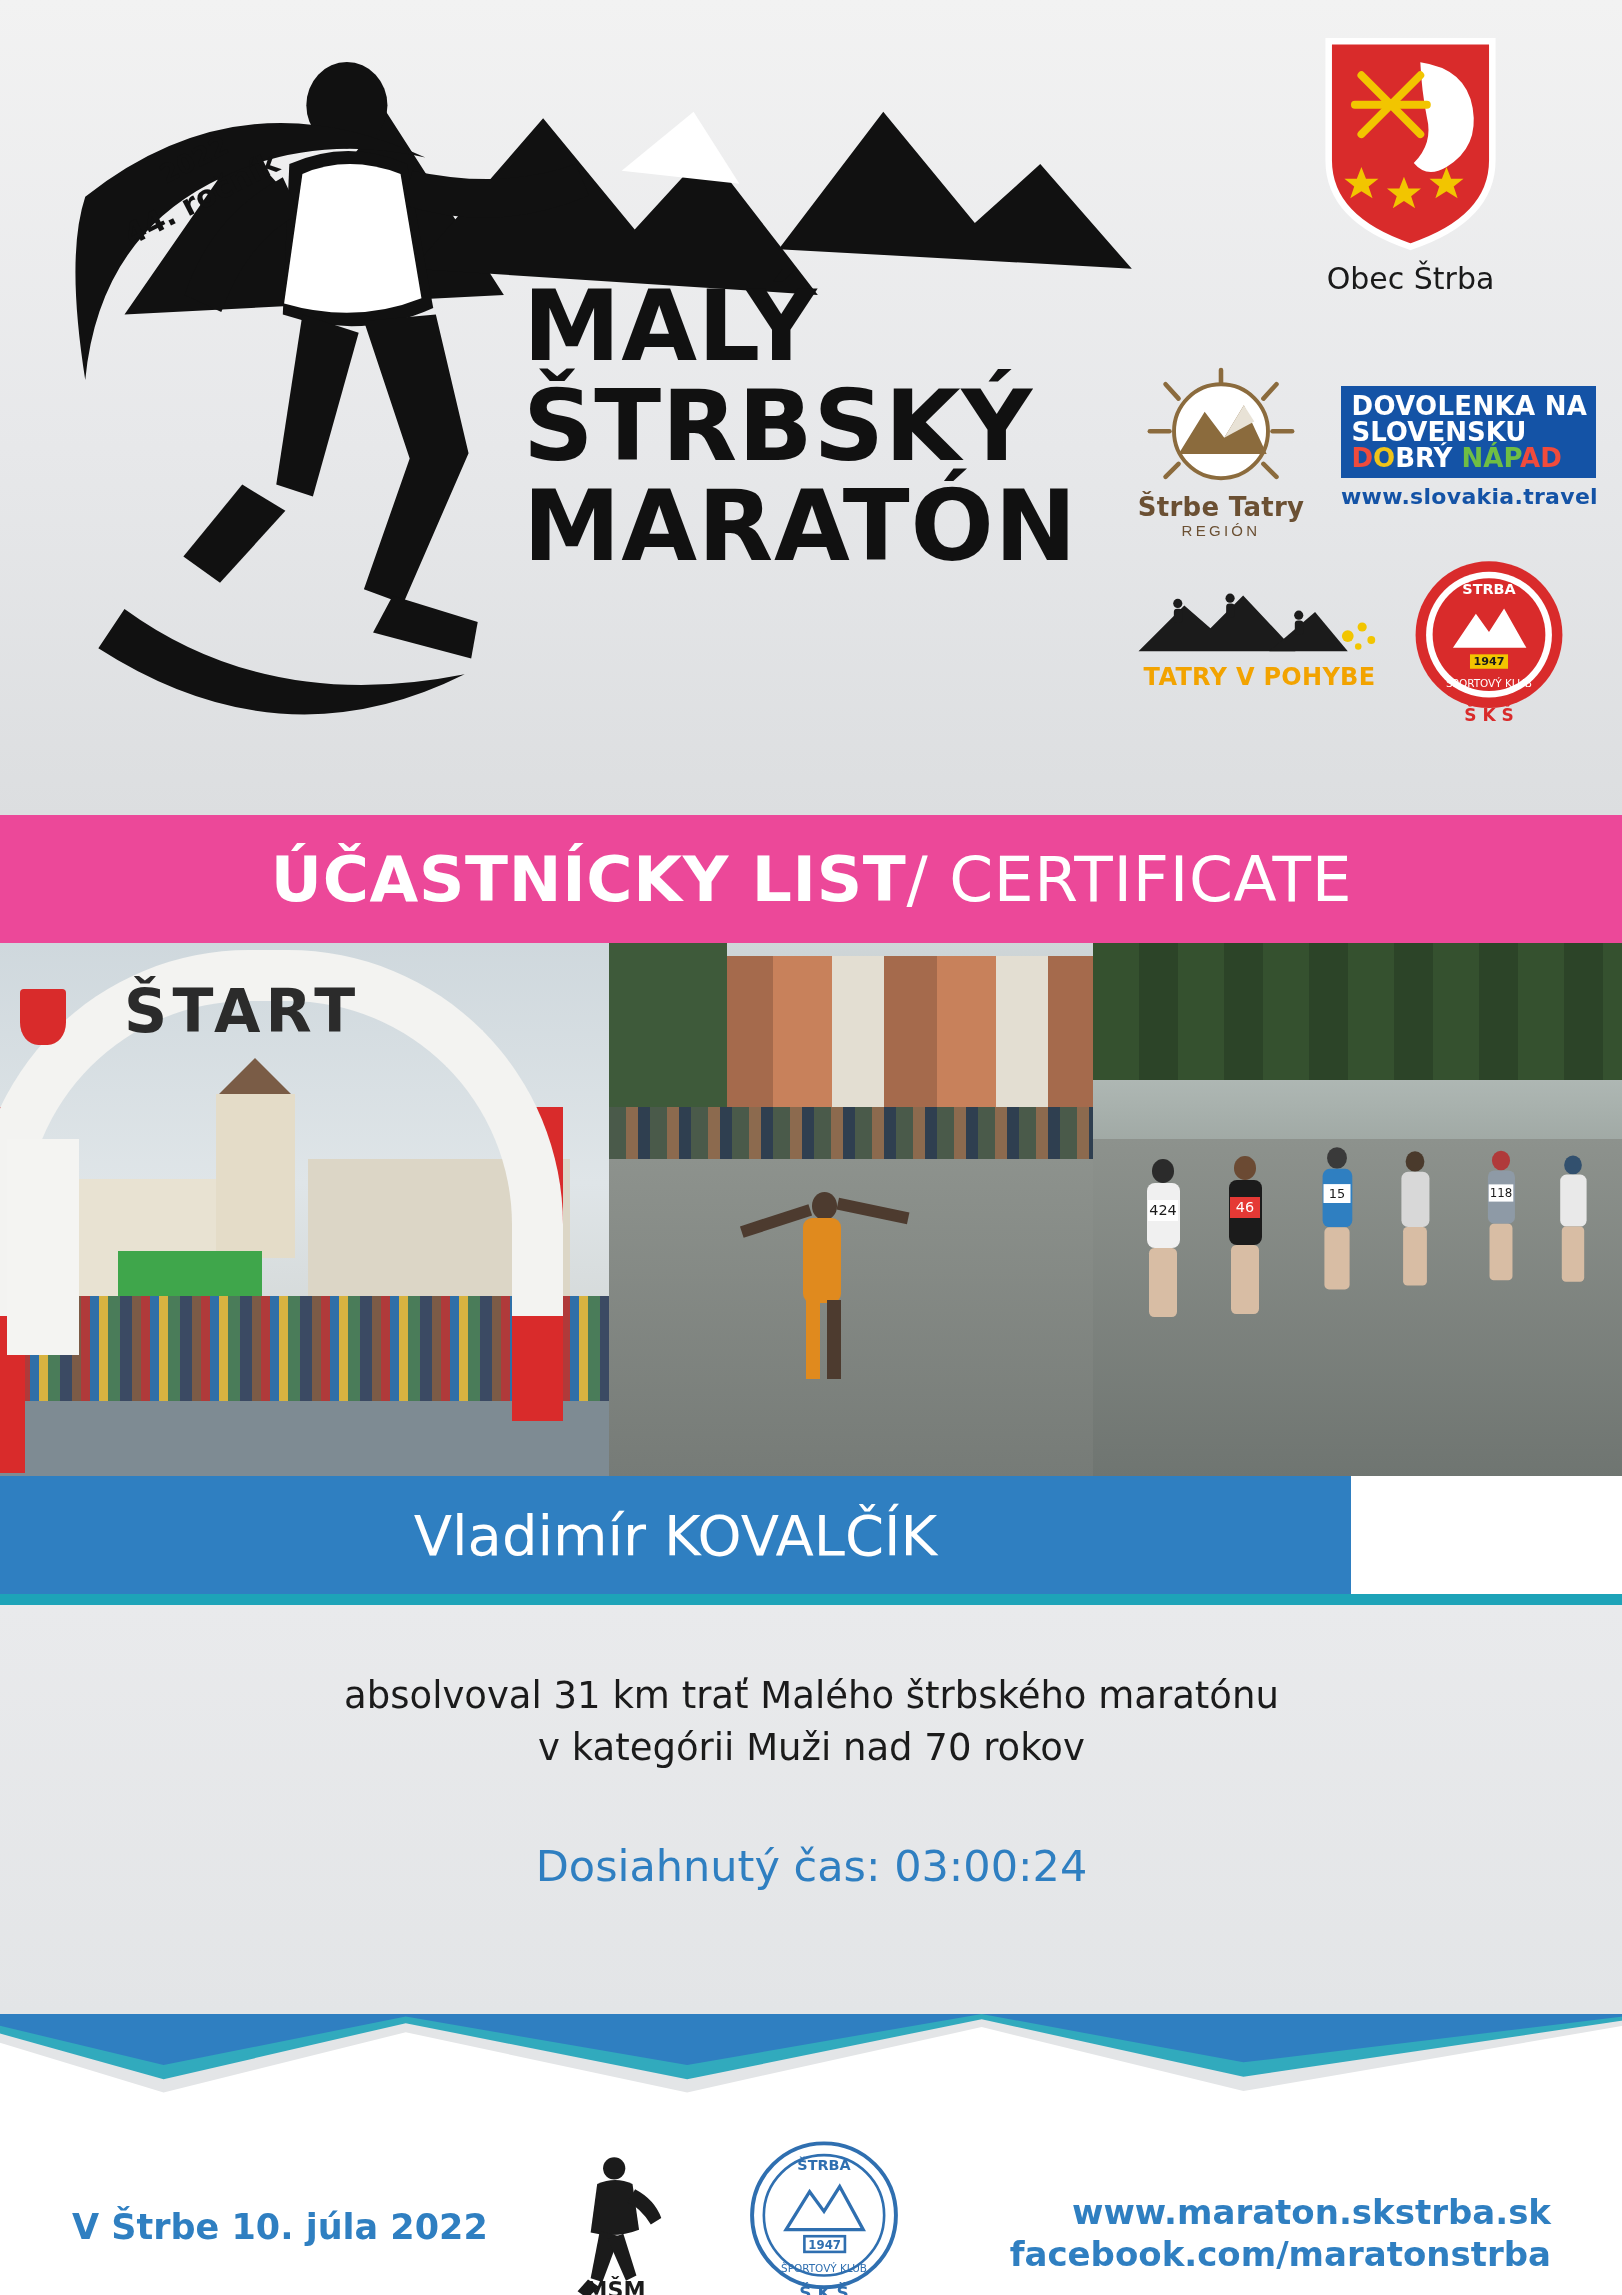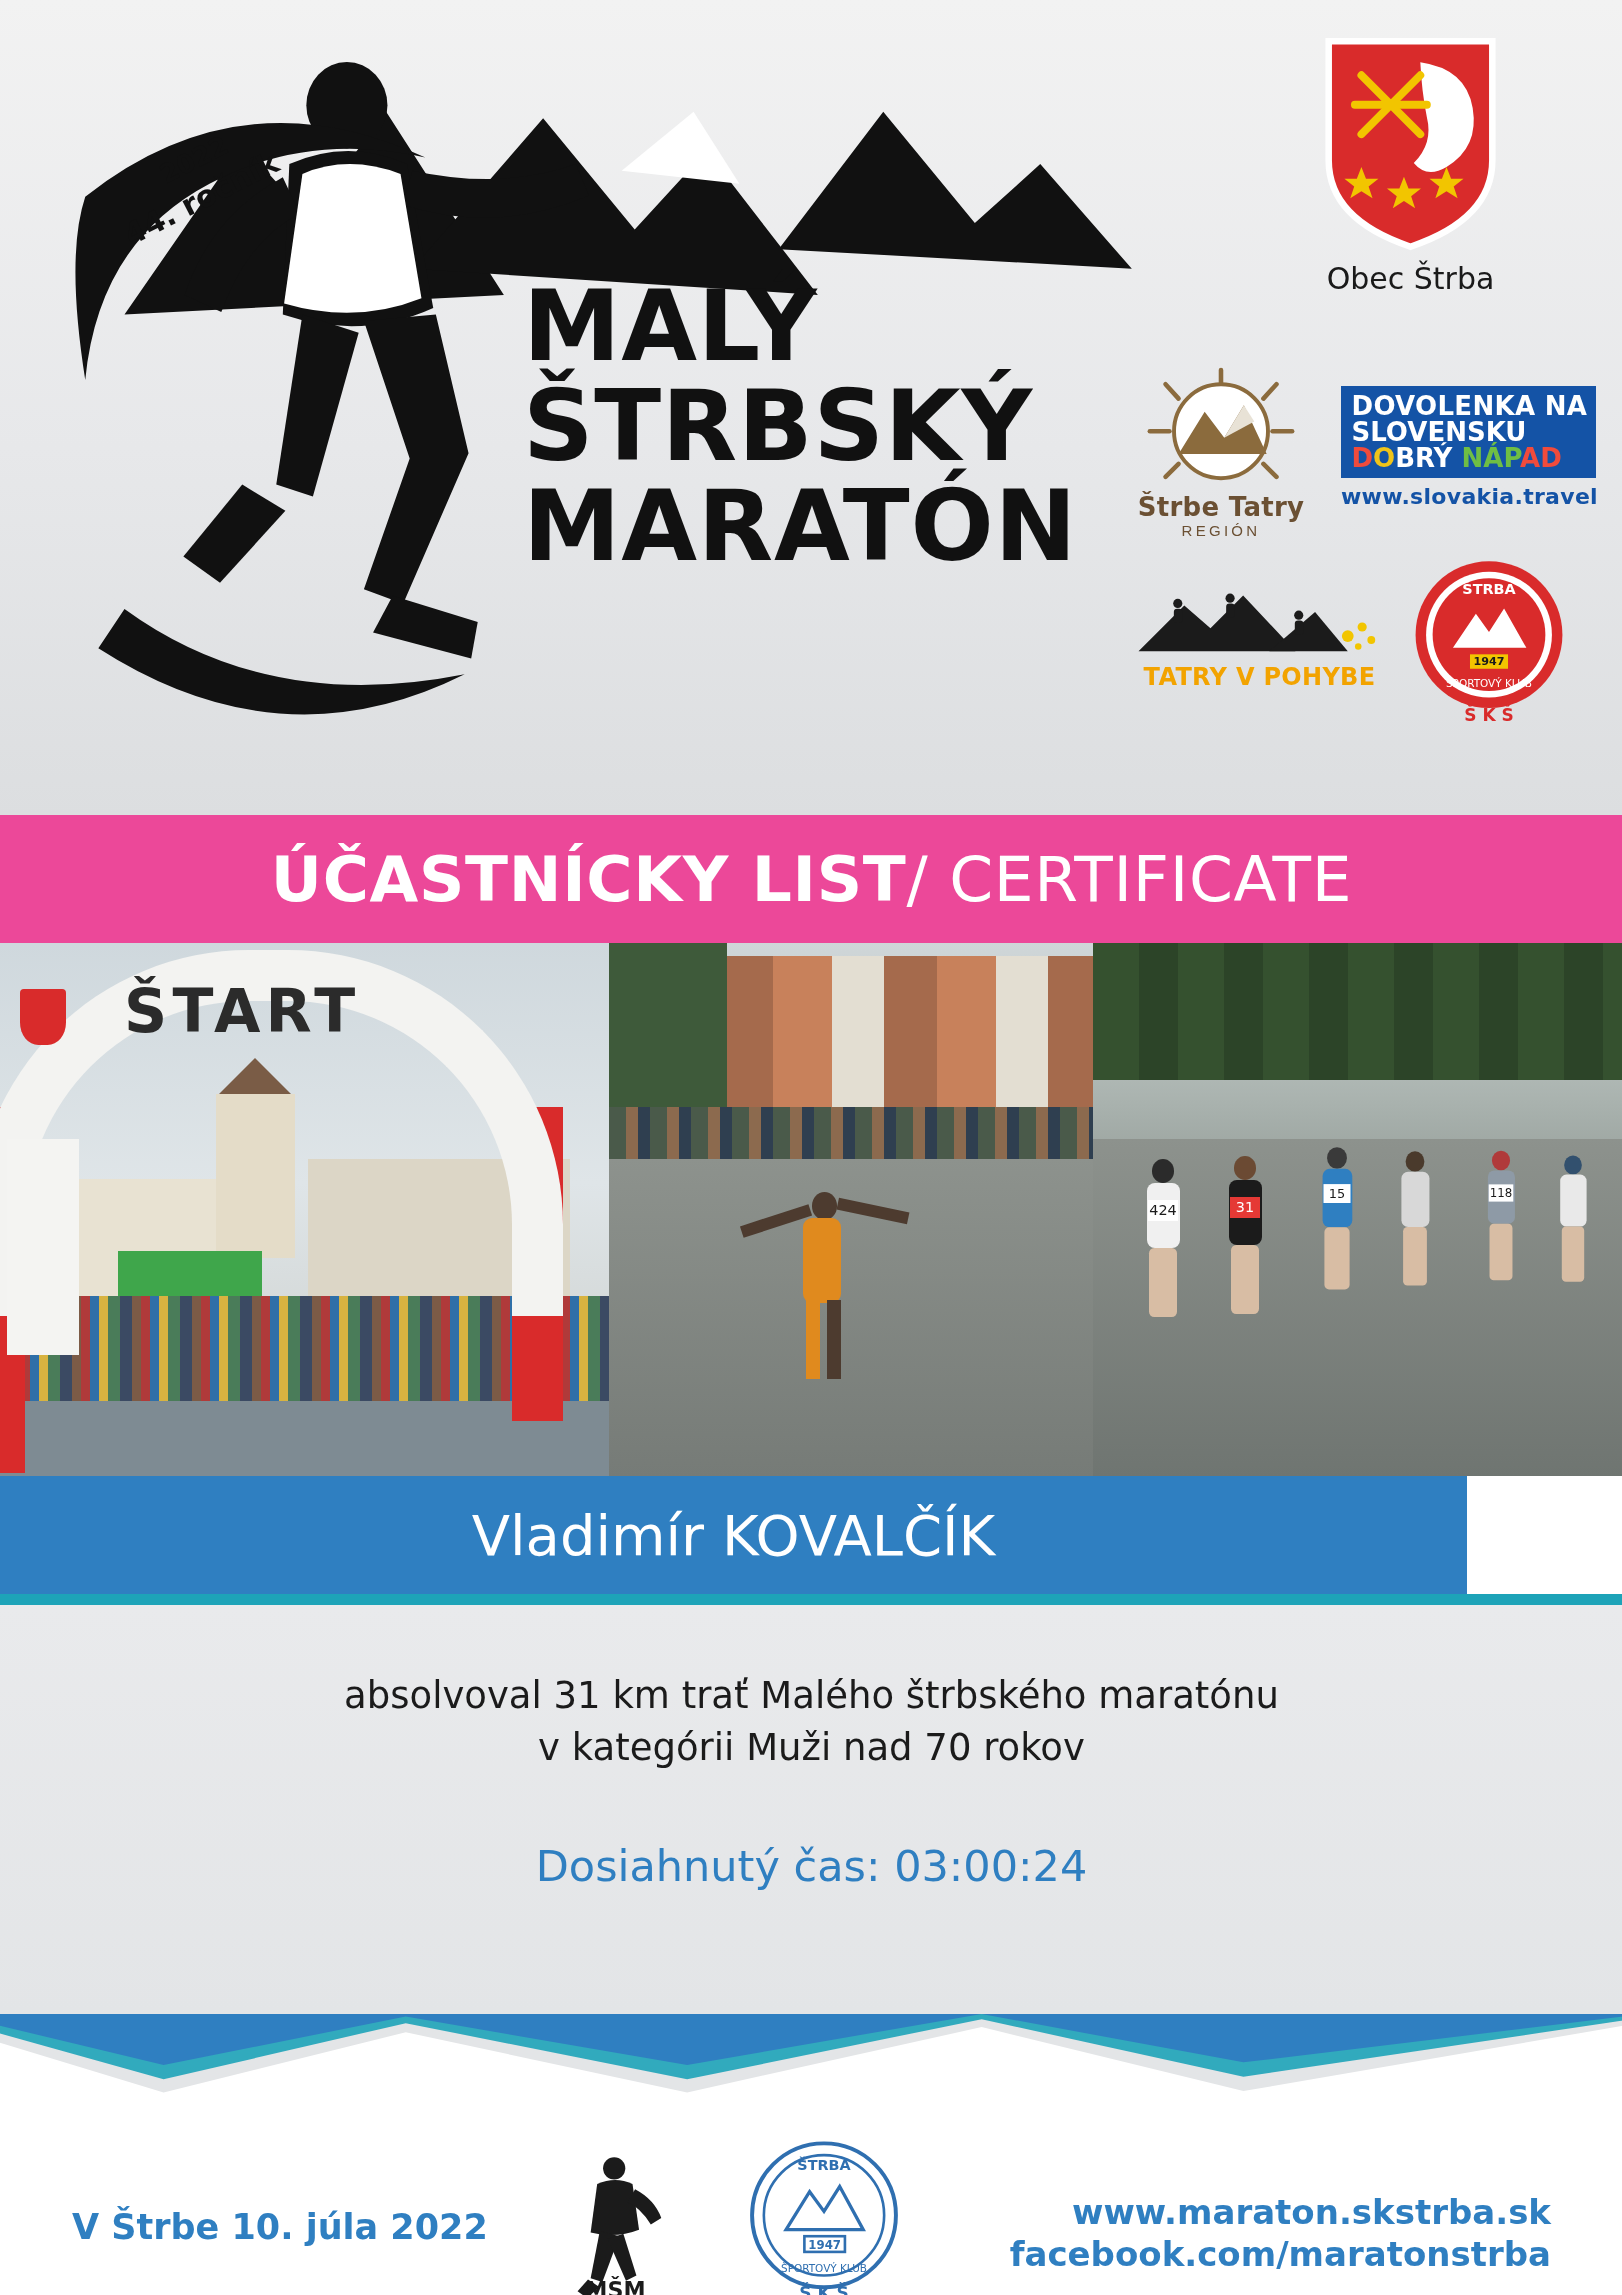--- a/index.html
+++ b/index.html
@@ -242,21 +242,21 @@
   .pc-runner{ position:absolute; width:56px; height:164px; }
   .pc-head  { position:absolute; left:17px; top:0; width:22px; height:23.6px; border-radius:50%; }
   .pc-torso { position:absolute; left:11.8px; top:23.6px; width:33px; height:65px; border-radius:7.9px; }
   .pc-legs  { position:absolute; left:14.4px; top:89px; width:27.5px; height:69px; background:#d8bda4; border-radius:5.2px; }
   .bib      { position:absolute; left:13px; top:41px; width:30px; height:21px; background:#ffffff;
               font-size:14.4px; color:#1b1b1b; text-align:center; line-height:21px; font-family:"DejaVu Sans", sans-serif; }
 
   
   .name-bar {
     position: relative;
-    width: 1467px;
+    width: 1351px;
     height: 118px;
     background: #2f7fc1;
     display: flex;
     align-items: center;
     justify-content: center;
   }
   .name-bar .nm {
     color: #ffffff;
     font-size: 56px;
     font-family: "DejaVu Sans", sans-serif;
@@ -516,21 +516,21 @@
     <div class="pc-runner" style="left:42px; top:216px;">
       <div class="pc-head" style="background:#2b2b2b;"></div>
       <div class="pc-torso" style="background:#f0f0f0;"></div>
       <div class="bib">424</div>
       <div class="pc-legs"></div>
     </div>
 
     <div class="pc-runner" style="left:124px; top:213px;">
       <div class="pc-head" style="background:#6b4a33;"></div>
       <div class="pc-torso" style="background:#1b1b1b;"></div>
-      <div class="bib" style="background:#e53935;color:#fff;">31</div>
+      <div class="bib" style="background:#e53935;color:#fff;">46</div>
       <div class="pc-legs"></div>
     </div>
 
     <div class="pc-runner" style="left:216px; top:196px; transform:scale(0.9);">
       <div class="pc-head" style="background:#3a3a3a;"></div>
       <div class="pc-torso" style="background:#2f7fc1;"></div>
       <div class="bib">15</div>
       <div class="pc-legs"></div>
     </div>
 

